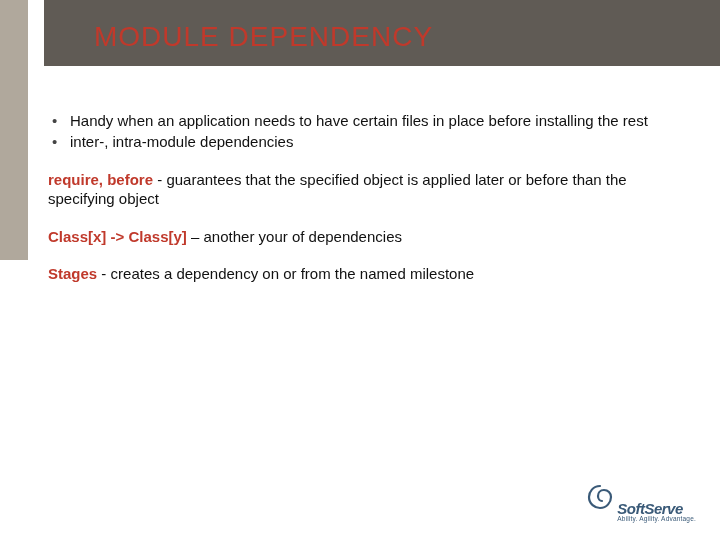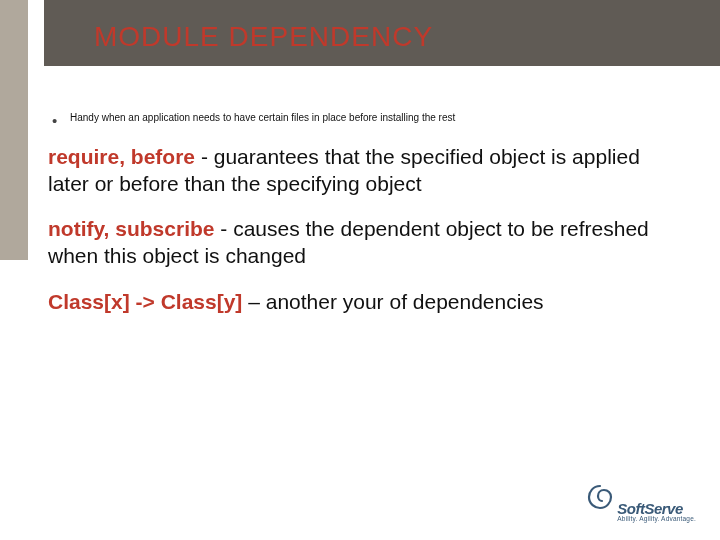--- a/index.html
+++ b/index.html
@@ -39,35 +39,35 @@
     left: 48px;
     right: 40px;
   }
   ul {
     list-style: none;
     margin-bottom: 18px;
   }
   ul li {
     position: relative;
     padding-left: 22px;
-    font-size: 10px;
+    font-size: 15px;
     line-height: 1.25;
     color: #111;
     margin-bottom: 2px;
   }
   ul li::before {
     content: "•";
     position: absolute;
     left: 4px;
     top: 0;
     color: #444;
     font-size: 15px;
   }
   .para {
-    font-size: 21px;
+    font-size: 15px;
     line-height: 1.3;
     color: #111;
     margin-bottom: 18px;
     margin-top: 7px;
   }
   .kw {
     color: #c0392b;
     font-weight: bold;
   }
   .logo {
@@ -102,30 +102,31 @@
 <body>
 
 <div class="header-bar">
   <h1 class="title">MODULE DEPENDENCY</h1>
 </div>
 <div class="accent-block"></div>
 
 <div class="content">
   <ul>
     <li>Handy when an application needs to have certain files in place before installing the rest</li>
+    <li>inter-, intra-module dependencies</li>
   </ul>
 
   <p class="para">
     <span class="kw">require, before</span><span>  - </span><span>guarantees that the specified object is applied later or before than the specifying object</span>
   </p>
   <p class="para">
-    <span class="kw">notify, subscribe</span><span> - </span><span>causes the dependent object to be refreshed when this object is changed</span>
+    <span class="kw">Class[x] -&gt; Class[y]</span><span> – </span><span>another your of dependencies</span>
   </p>
   <p class="para">
-    <span class="kw">Class[x] -&gt; Class[y]</span><span> – </span><span>another your of dependencies</span>
+    <span class="kw">Stages</span><span> - </span><span>creates a dependency on or from the named milestone</span>
   </p>
 </div>
 
 <div class="logo">
   <svg width="26" height="26" viewBox="0 0 26 26">
     <path d="M13 2 C6 2 2 8 2 13 C2 20 8 24 13 24 C20 24 24 18 24 13 C24 9 21 6 17 6 C13 6 11 9 11 12 C11 15 13 17 15 17" fill="none" stroke="#3a5a78" stroke-width="2.2" stroke-linecap="round"></path>
   </svg>
   <div class="logo-text">
     <span class="logo-name">SoftServe</span>
     <span class="logo-tag">Ability. Agility. Advantage.</span>

